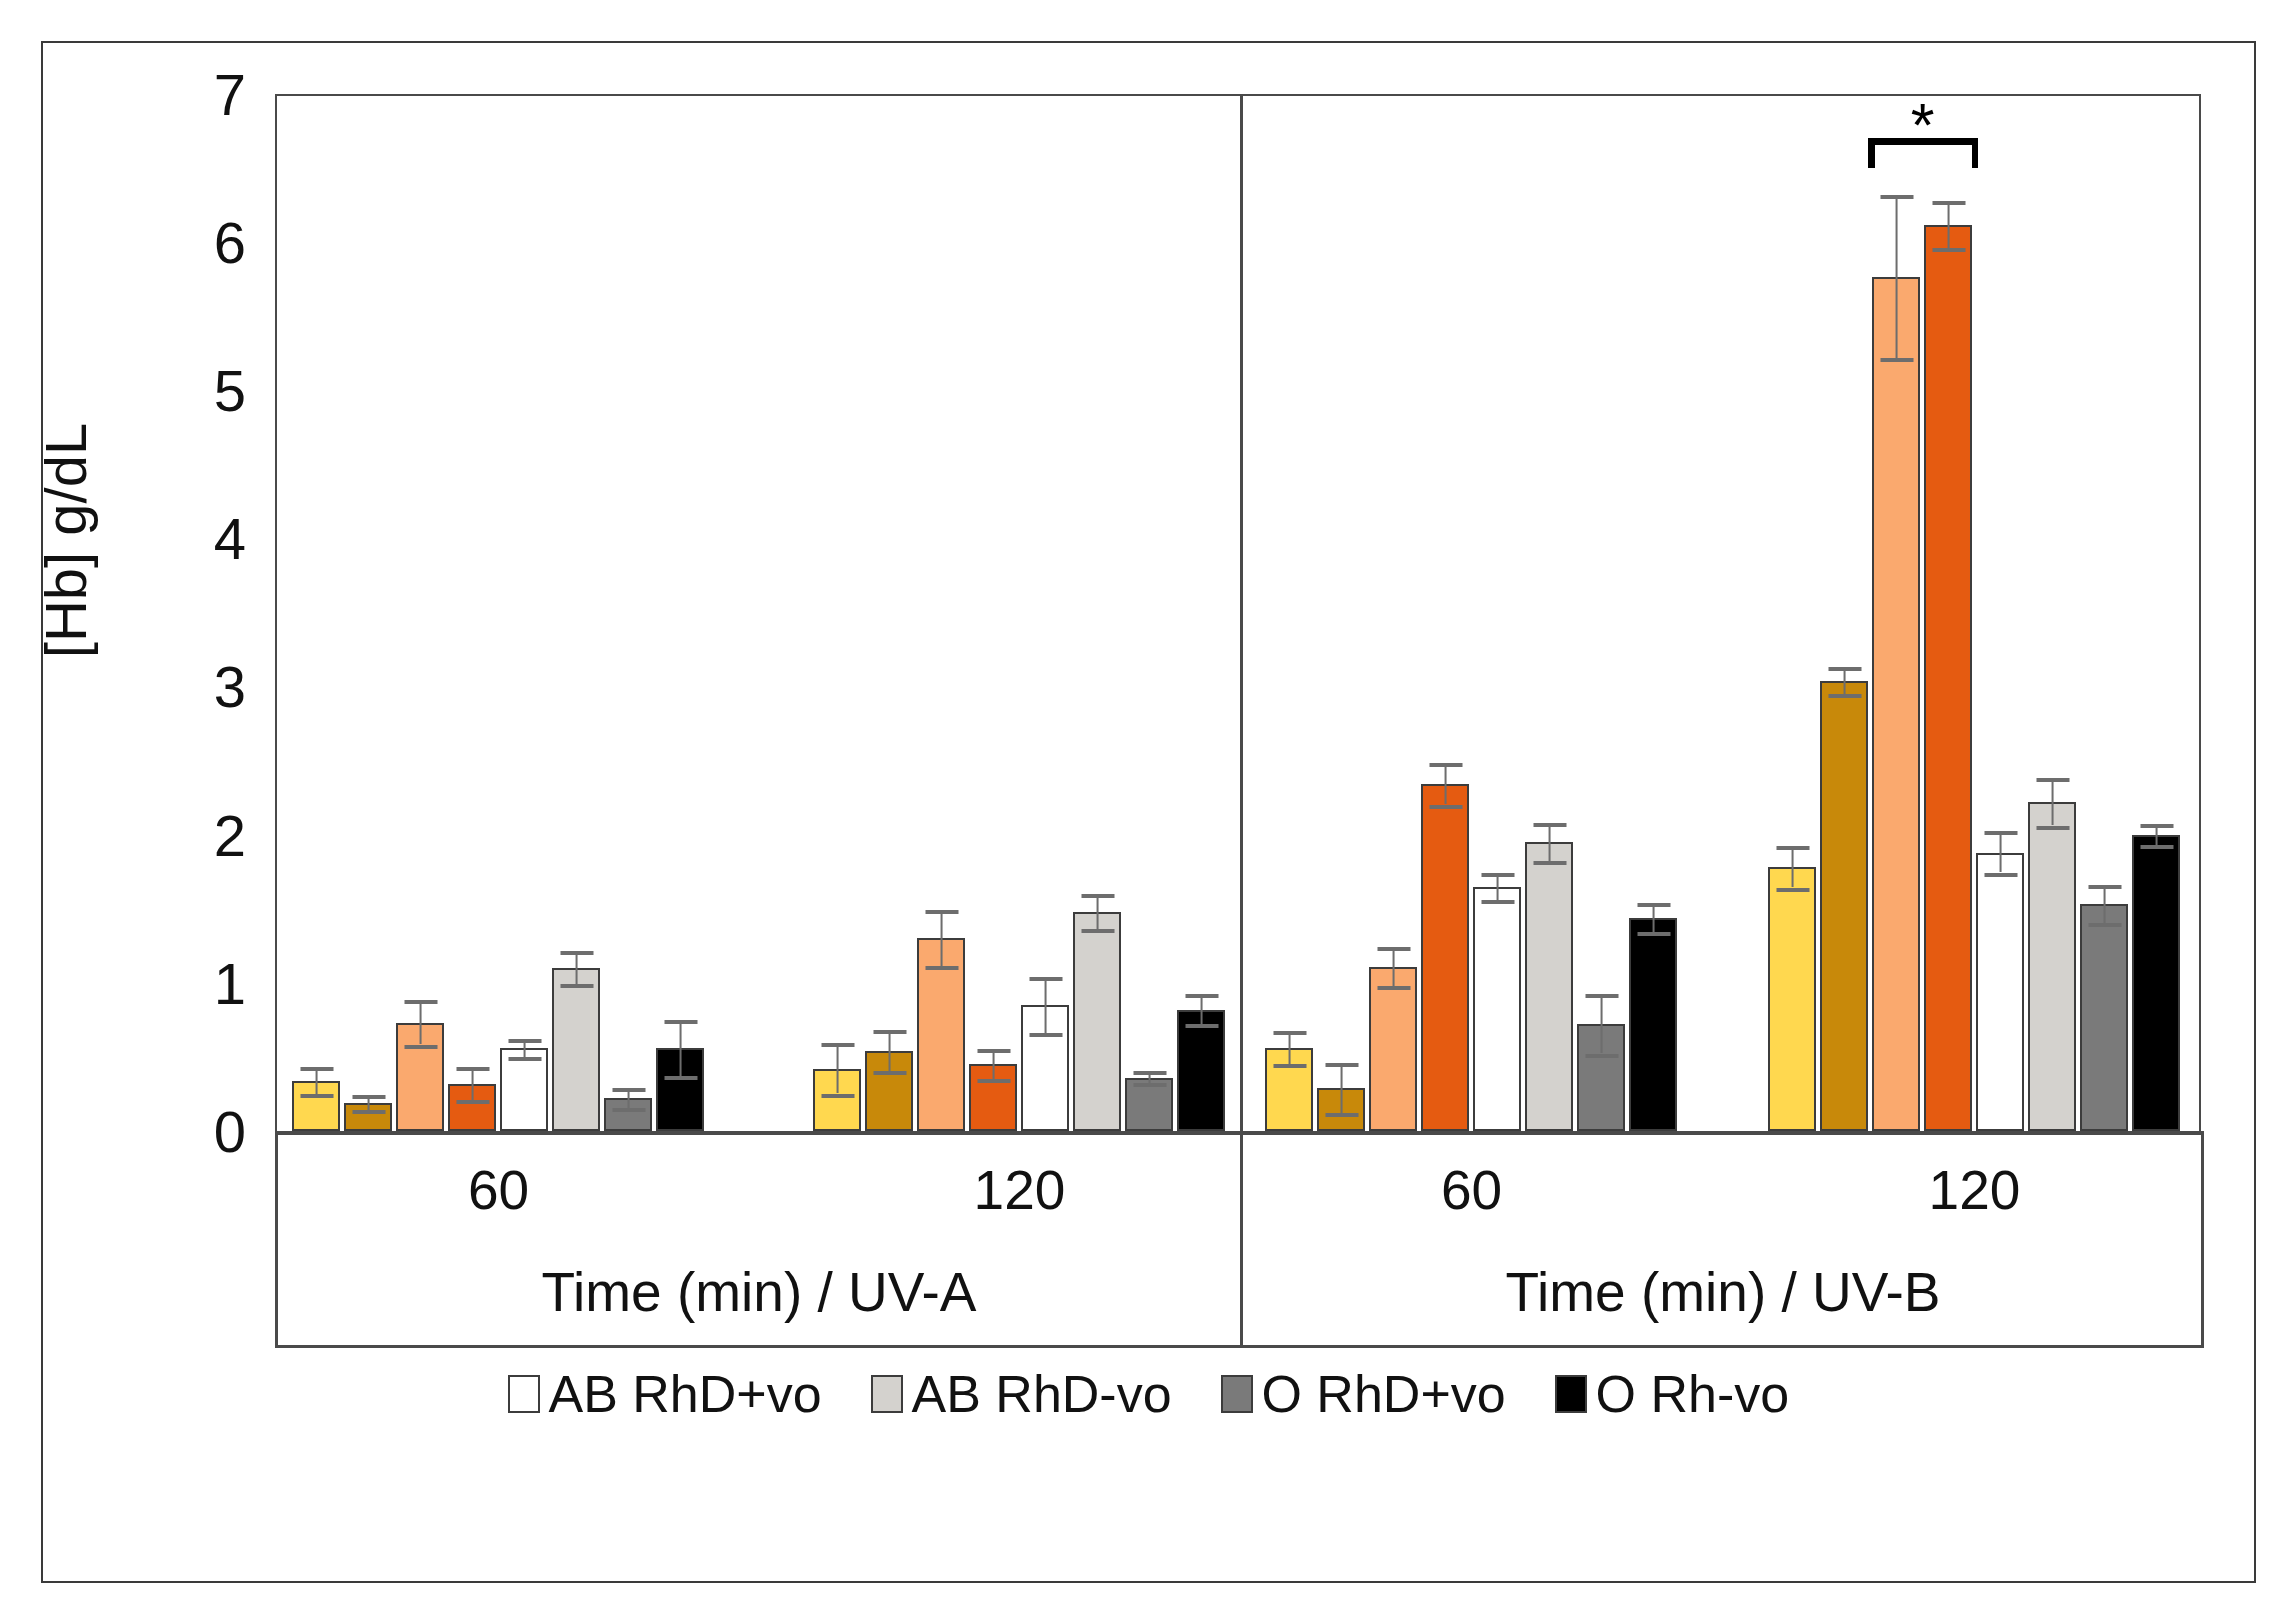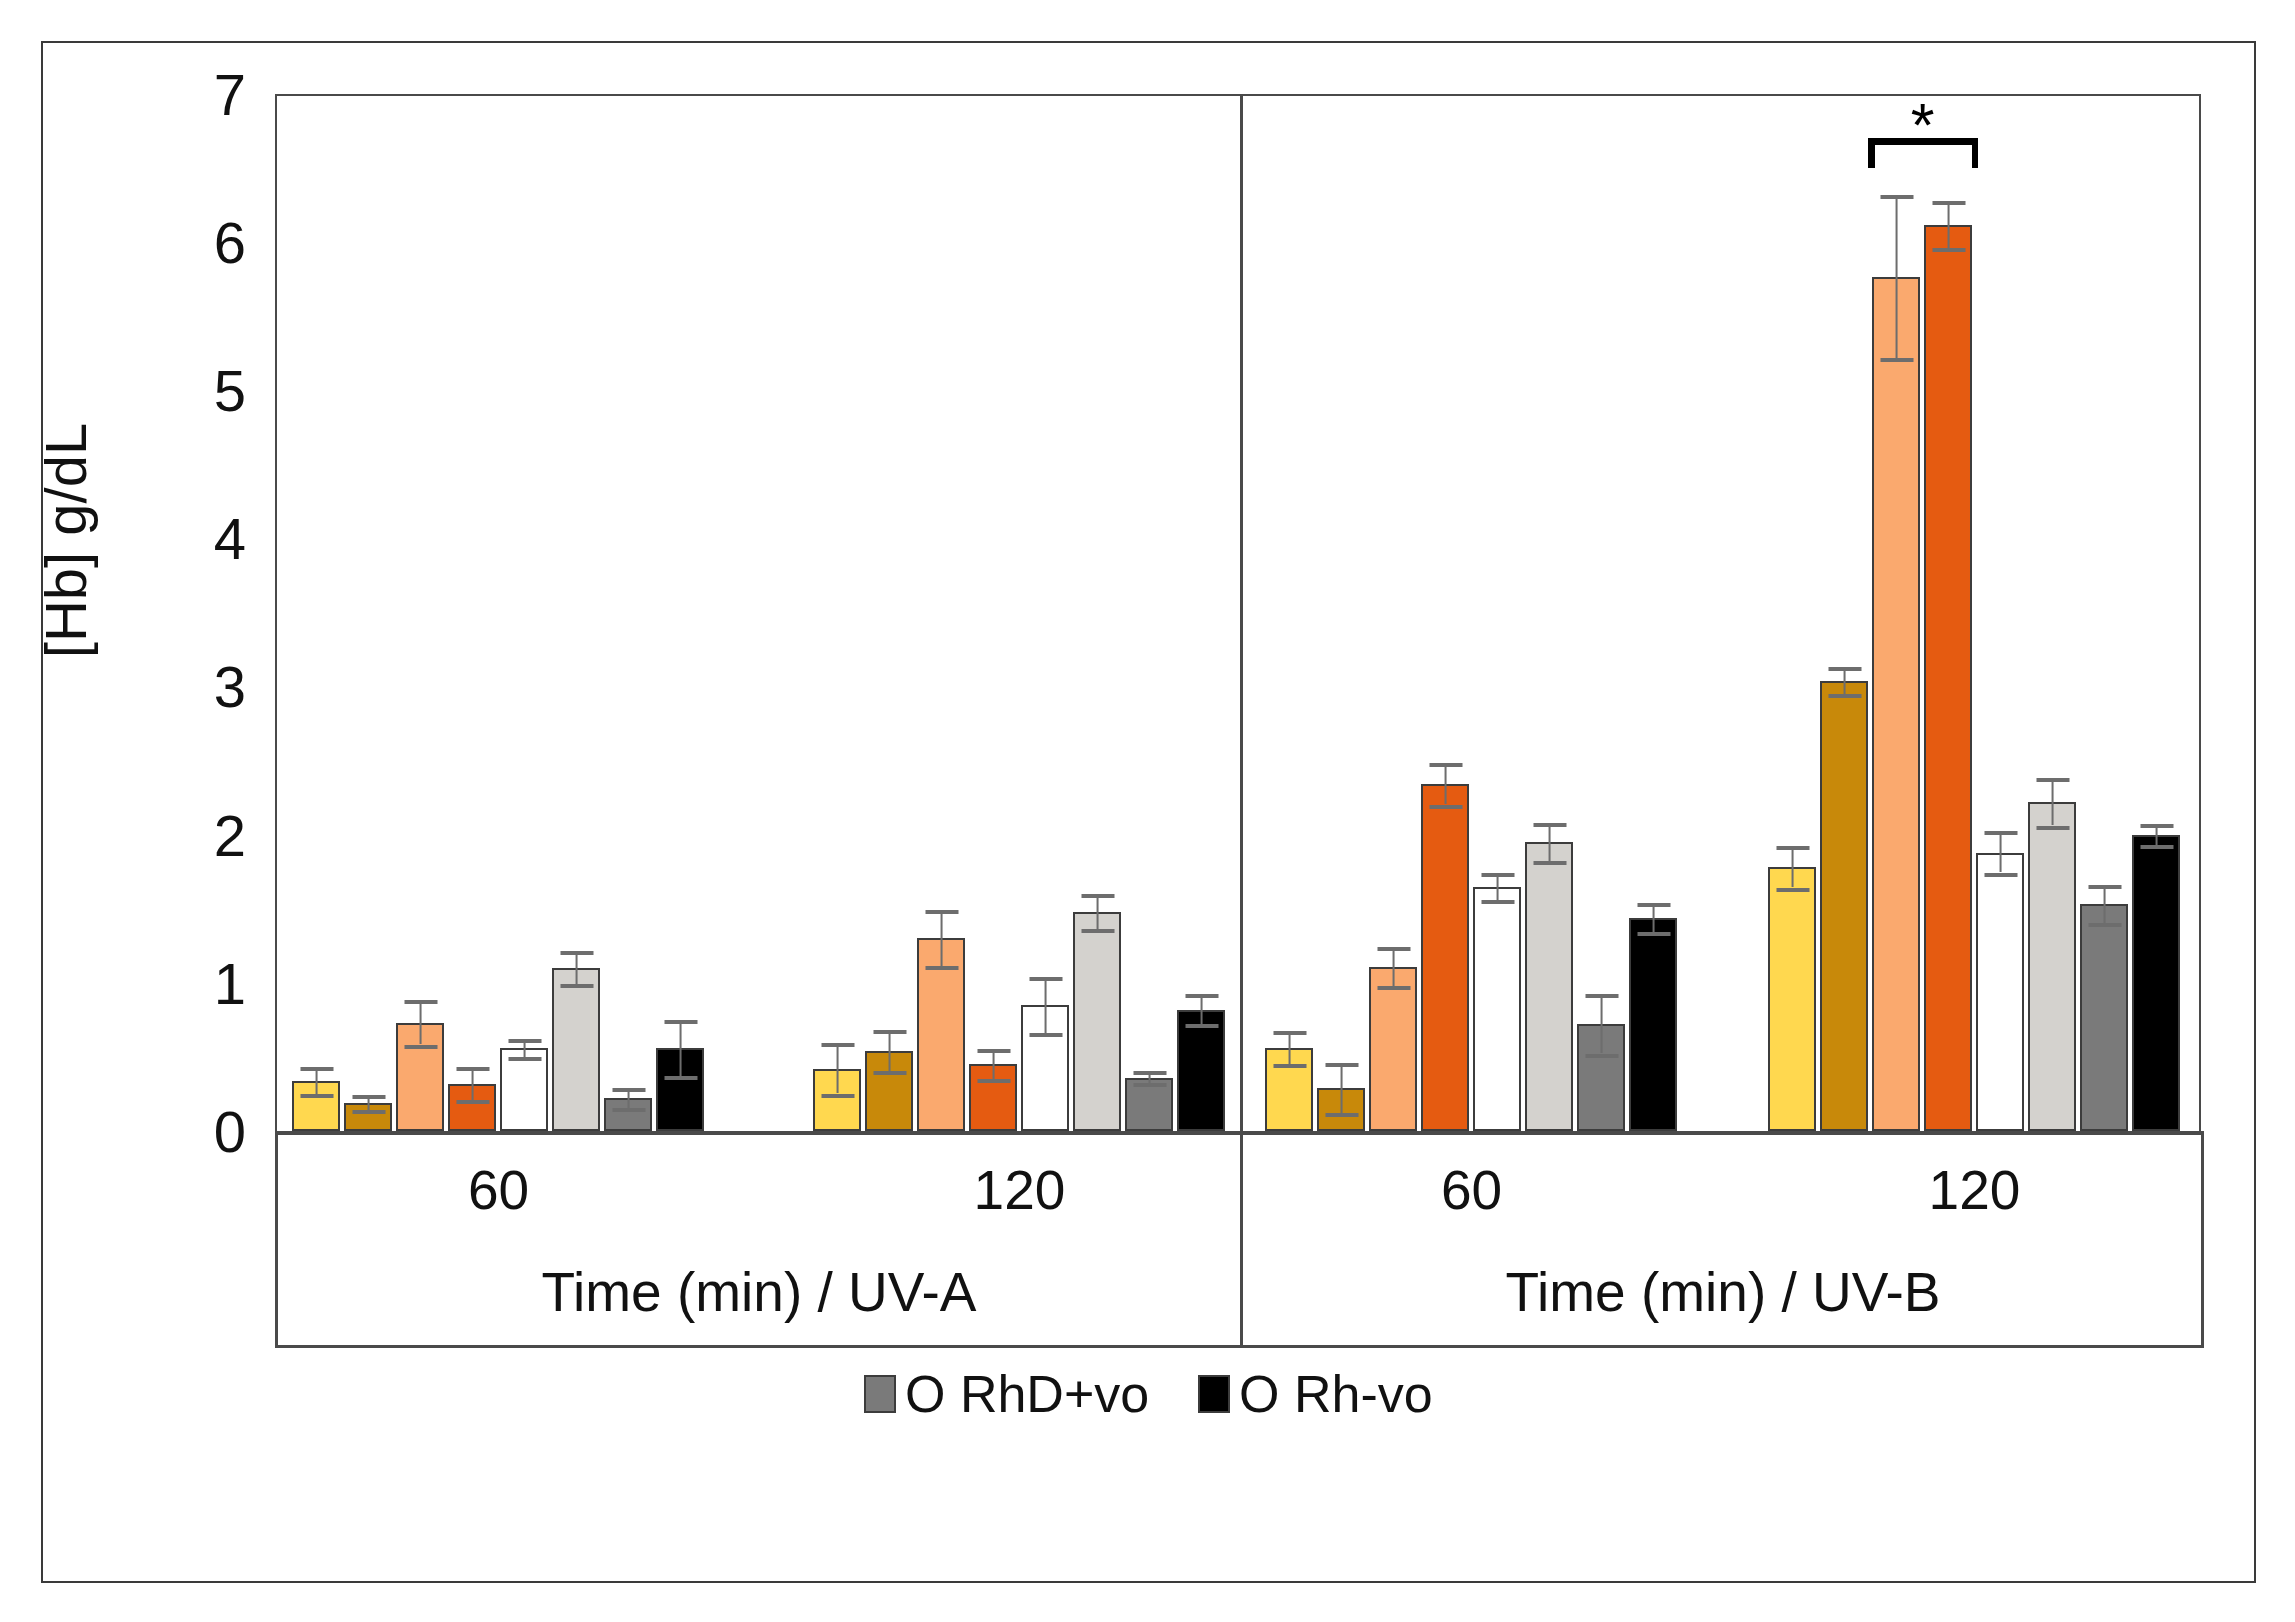--- a/index.html
+++ b/index.html
@@ -473,20 +473,28 @@
   <div id="sig-star" style="left: 1897px; top: 95px;">*</div>
   <div id="sig-bracket" style="left: 1868px; width: 110px; top: 138px;">
     <div class="h"></div>
     <div class="l"></div>
     <div class="r"></div>
   </div>
 
   <div id="legend">
       <div class="legend-row">
         <div class="legend-item">
+          <span class="legend-swatch" style="background: rgb(255, 255, 255);"></span>
+          <span class="legend-label">AB RhD+vo</span>
+        </div>
+        <div class="legend-item">
+          <span class="legend-swatch" style="background: rgb(212, 210, 206);"></span>
+          <span class="legend-label">AB RhD-vo</span>
+        </div>
+        <div class="legend-item">
           <span class="legend-swatch" style="background: rgb(122, 122, 122);"></span>
           <span class="legend-label">O RhD+vo</span>
         </div>
         <div class="legend-item">
           <span class="legend-swatch" style="background: rgb(0, 0, 0);"></span>
           <span class="legend-label">O Rh-vo</span>
         </div>
       </div>
     </div>
 

